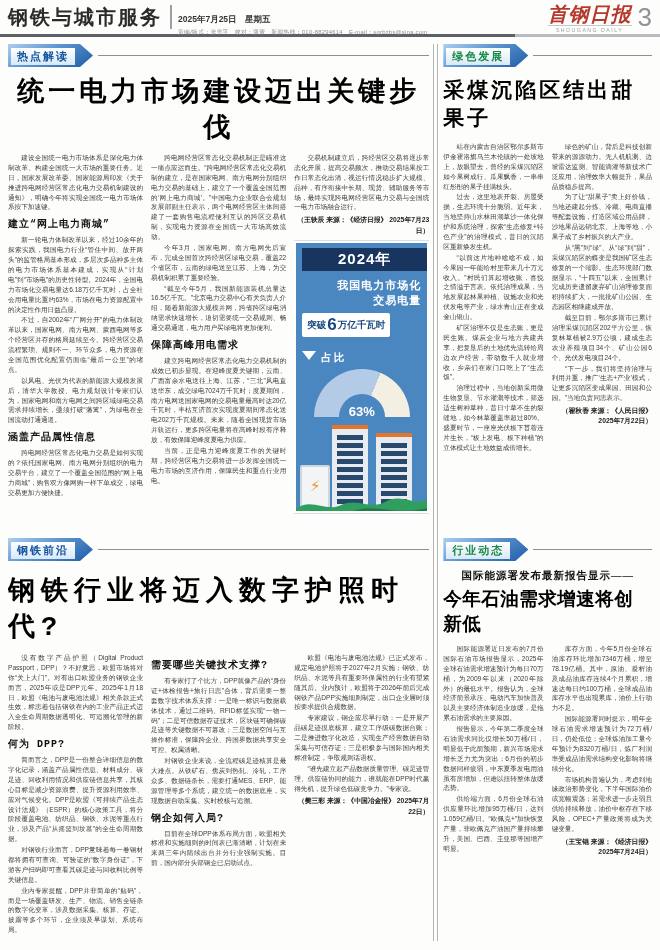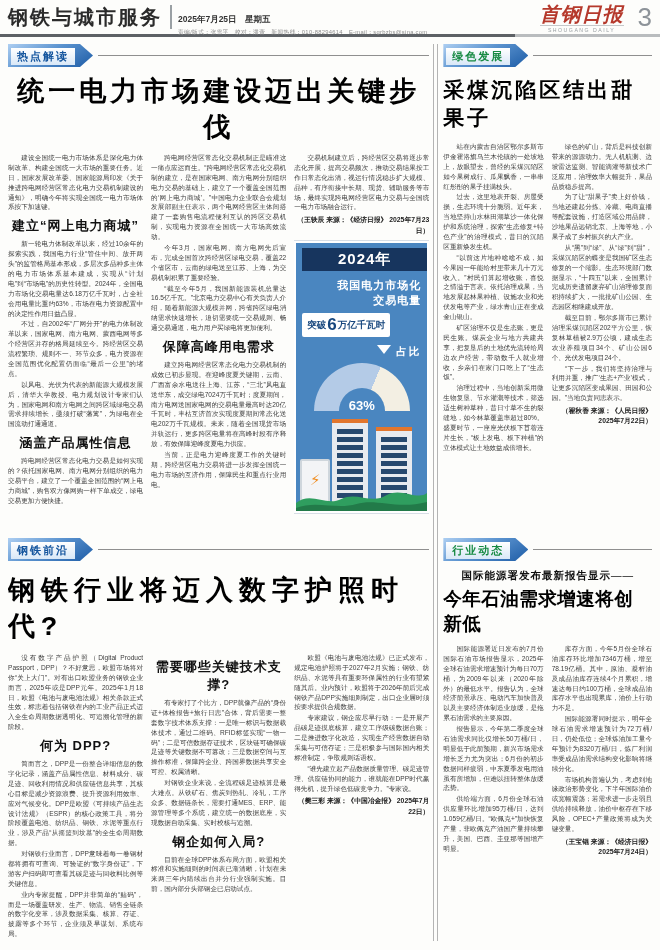--- a/index.html
+++ b/index.html
@@ -7,21 +7,21 @@
         font-family:"Liberation Sans","DejaVu Sans",sans-serif;color:#222;overflow:hidden;
         box-shadow:0 0 4px rgba(0,0,0,.25);}
   
   .hdr{display:flex;align-items:flex-start;padding:4px 8px 0 8px;height:28px;}
   .hdr-title{font-size:20px;font-weight:bold;color:#2b2b2b;letter-spacing:2px;line-height:26px;}
   .hdr-sep{width:2px;background:#9aa0a4;height:24px;margin:1px 6px 0 8px;}
   .hdr-meta{padding-top:2px;margin-top:8px;}
   .hdr-date{font-size:8.5px;font-weight:bold;color:#333;}
   .hdr-info{font-size:5.8px;color:#8d8d8d;margin-top:2px;letter-spacing:.3px;}
   .hdr-fill{flex:1;}
-  .hdr-mast{text-align:center;margin-right:14px;}
+  .hdr-mast{text-align:center;margin-right:6px;}
   .mast-cn{font-family:"DejaVu Serif","Liberation Serif",serif;font-style:italic;font-weight:bold;
            font-size:20px;color:#b5392c;line-height:20px;letter-spacing:1px;}
   .mast-en{font-size:5.2px;color:#9aa0a4;letter-spacing:1.5px;border-top:1px solid #c5c8ca;margin-top:1px;padding-top:1px;}
   .hdr-page{font-size:26px;color:#8d9399;line-height:26px;font-weight:normal;}
   .hdr-rule{height:3px;background:linear-gradient(90deg,#5d6165 0 78%,#b9bcbe 78%);margin-top:2px;}
   
   .main{display:flex;padding:5px 8px 0 8px;height:908px;box-sizing:border-box;}
   .half.left{width:424px;}
   .vdiv{width:3px;border-left:1px solid #b4b4b4;border-right:1px solid #b4b4b4;margin:2px 5px 4px 4px;}
   .half.right{width:210px;}
@@ -47,32 +47,32 @@
           letter-spacing:1px;text-align:center;margin:8px 0 3px 0;color:#111;}
   .hl-industry{font-size:18.5px;letter-spacing:.5px;margin:1px 0 8px 0;}
   
   .cols{display:flex;gap:8px;}
   .col{flex:1;overflow:hidden;}
   .cols-hot .col{height:406px;}
   .cols-green .col{height:398px;}
   .cols-steel .col{height:330px;}
   .cols-industry .col{height:300px;}
   .para{font-size:6.6px;line-height:1.5;text-align:justify;text-indent:2em;color:#3c3c3c;margin:0 0 1px 0;}
-  .sub{font-size:13px;font-weight:bold;text-align:center;color:#111;margin:5px 0 4px 0;letter-spacing:1px;}
+  .sub{font-size:10px;font-weight:bold;color:#111;margin:5px 0 4px 0;letter-spacing:1px;font-family:Liberation Mono, monospace;}
   .cite{font-size:6.8px;font-weight:bold;color:#222;text-align:right;margin:3px 0 0 0;line-height:1.5;}
   
   .infographic{width:100%;box-sizing:border-box;background:#4a86c0;border:2px solid #ffffff;
                outline:1px solid #d7dee6;padding:5px 6px 0 6px;margin-top:5px;height:272px;overflow:hidden;position:relative;}
   .ig-year{background:#17355e;color:#fff;font-weight:bold;font-size:15px;text-align:center;
            width:78%;padding:2px 16px;letter-spacing:1px;}
   .ig-title{color:#fff;font-weight:bold;font-size:11px;line-height:1.35;margin-top:7px;letter-spacing:1px;text-align:right;}
   .ig-highlight{background:#fff;border-radius:2px;color:#17477e;font-weight:bold;font-size:9.5px;
                 display:inline-block;padding:2px 5px;margin-top:6px;}
   .ig-highlight .big{font-size:17px;vertical-align:-2px;padding:0 1px;}
-  .ig-share{color:#fff;font-weight:bold;font-size:10.5px;text-align:right;margin-top:8px;letter-spacing:2px;}
+  .ig-share{color:#fff;font-weight:bold;font-size:10.5px;text-align:left;margin-top:14px;letter-spacing:2px;}
   .ig-share .tri{display:inline-block;width:0;height:0;border-left:7px solid transparent;
                  border-right:7px solid transparent;border-top:9px solid #fff;margin-right:5px;vertical-align:1px;}
   .ig-gauge{position:relative;width:96px;height:48px;margin:4px auto 0 auto;overflow:hidden;}
   .ig-arc{position:absolute;left:0;top:0;width:96px;height:96px;border-radius:50%;
           background:conic-gradient(from 270deg,#b4cbe7 0deg 113deg,#f3efe3 113deg 180deg,transparent 180deg 360deg);}
   .ig-hole{position:absolute;left:25px;top:25px;width:46px;height:46px;border-radius:50%;background:#4a86c0;}
   .ig-val{position:absolute;left:0;bottom:-2px;width:100%;text-align:center;color:#fff;font-weight:bold;font-size:13px;margin-top:36px;}
   .ig-illus{position:relative;height:96px;margin:4px -6px 0 -6px;overflow:hidden;}
   .ig-bldg{position:absolute;background:#e8ebef;border-top:4px solid #e2762d;}
   .ig-bldg::before{content:"";position:absolute;left:5px;right:5px;top:6px;bottom:4px;

